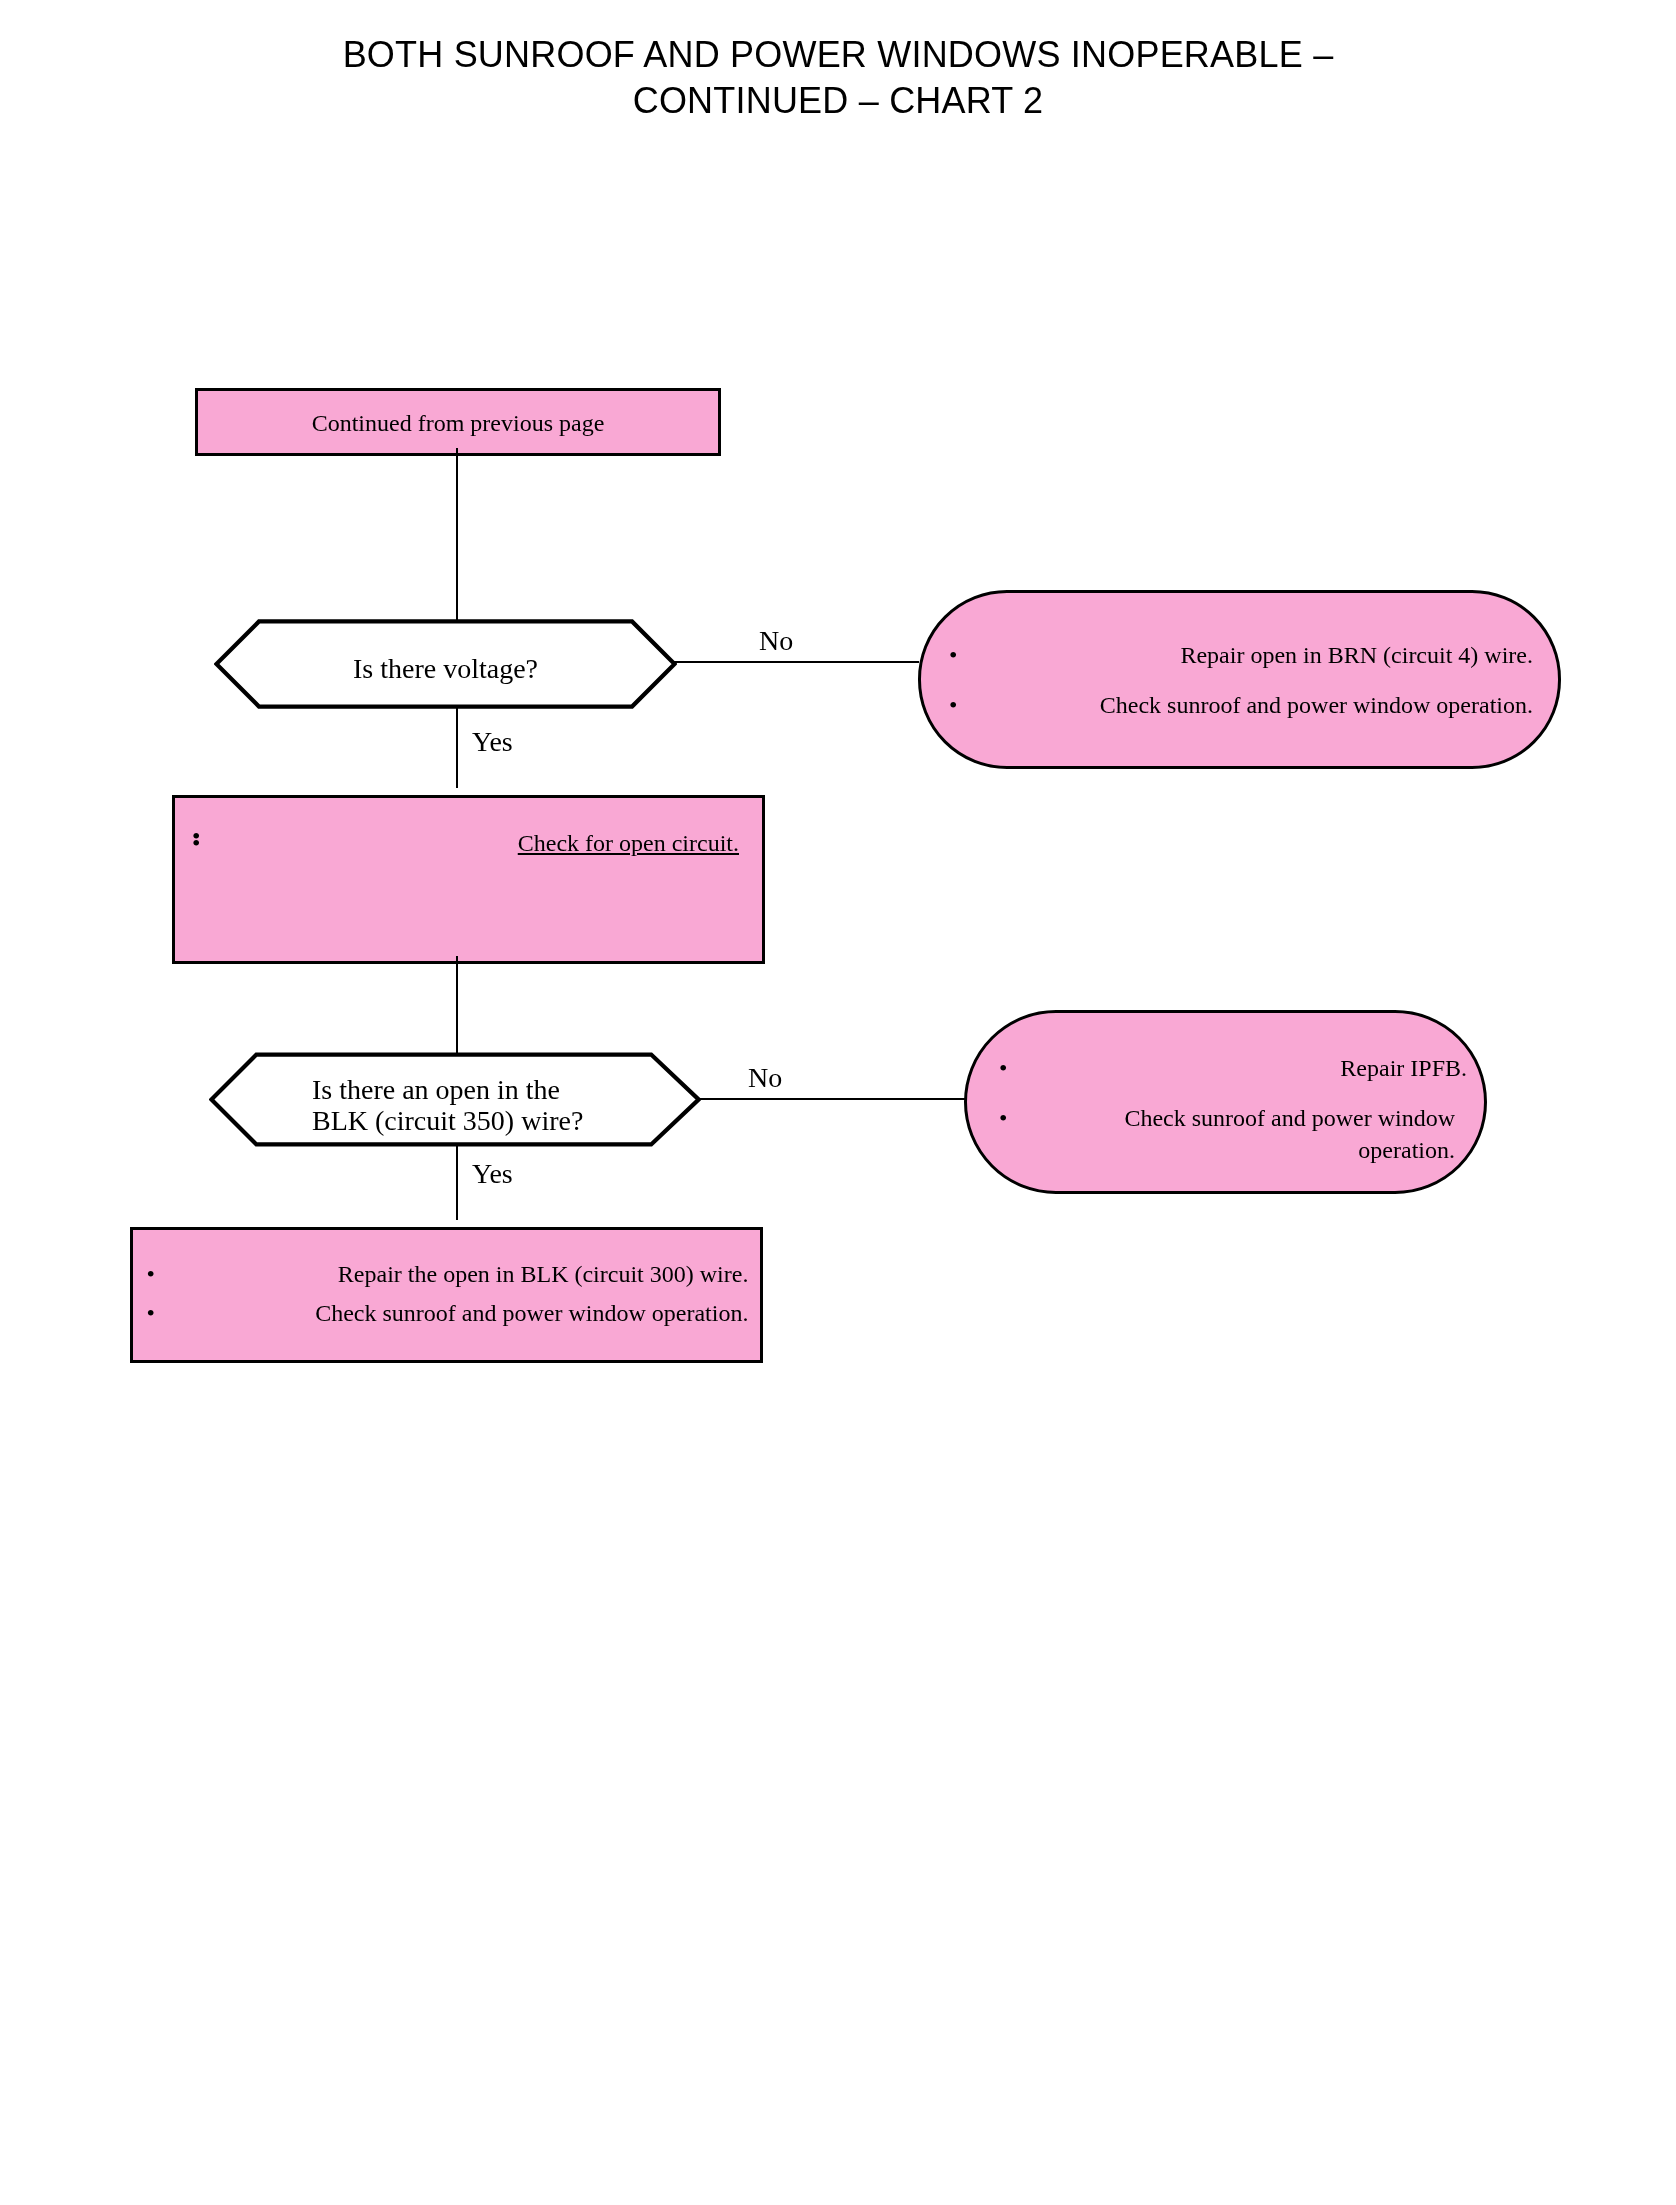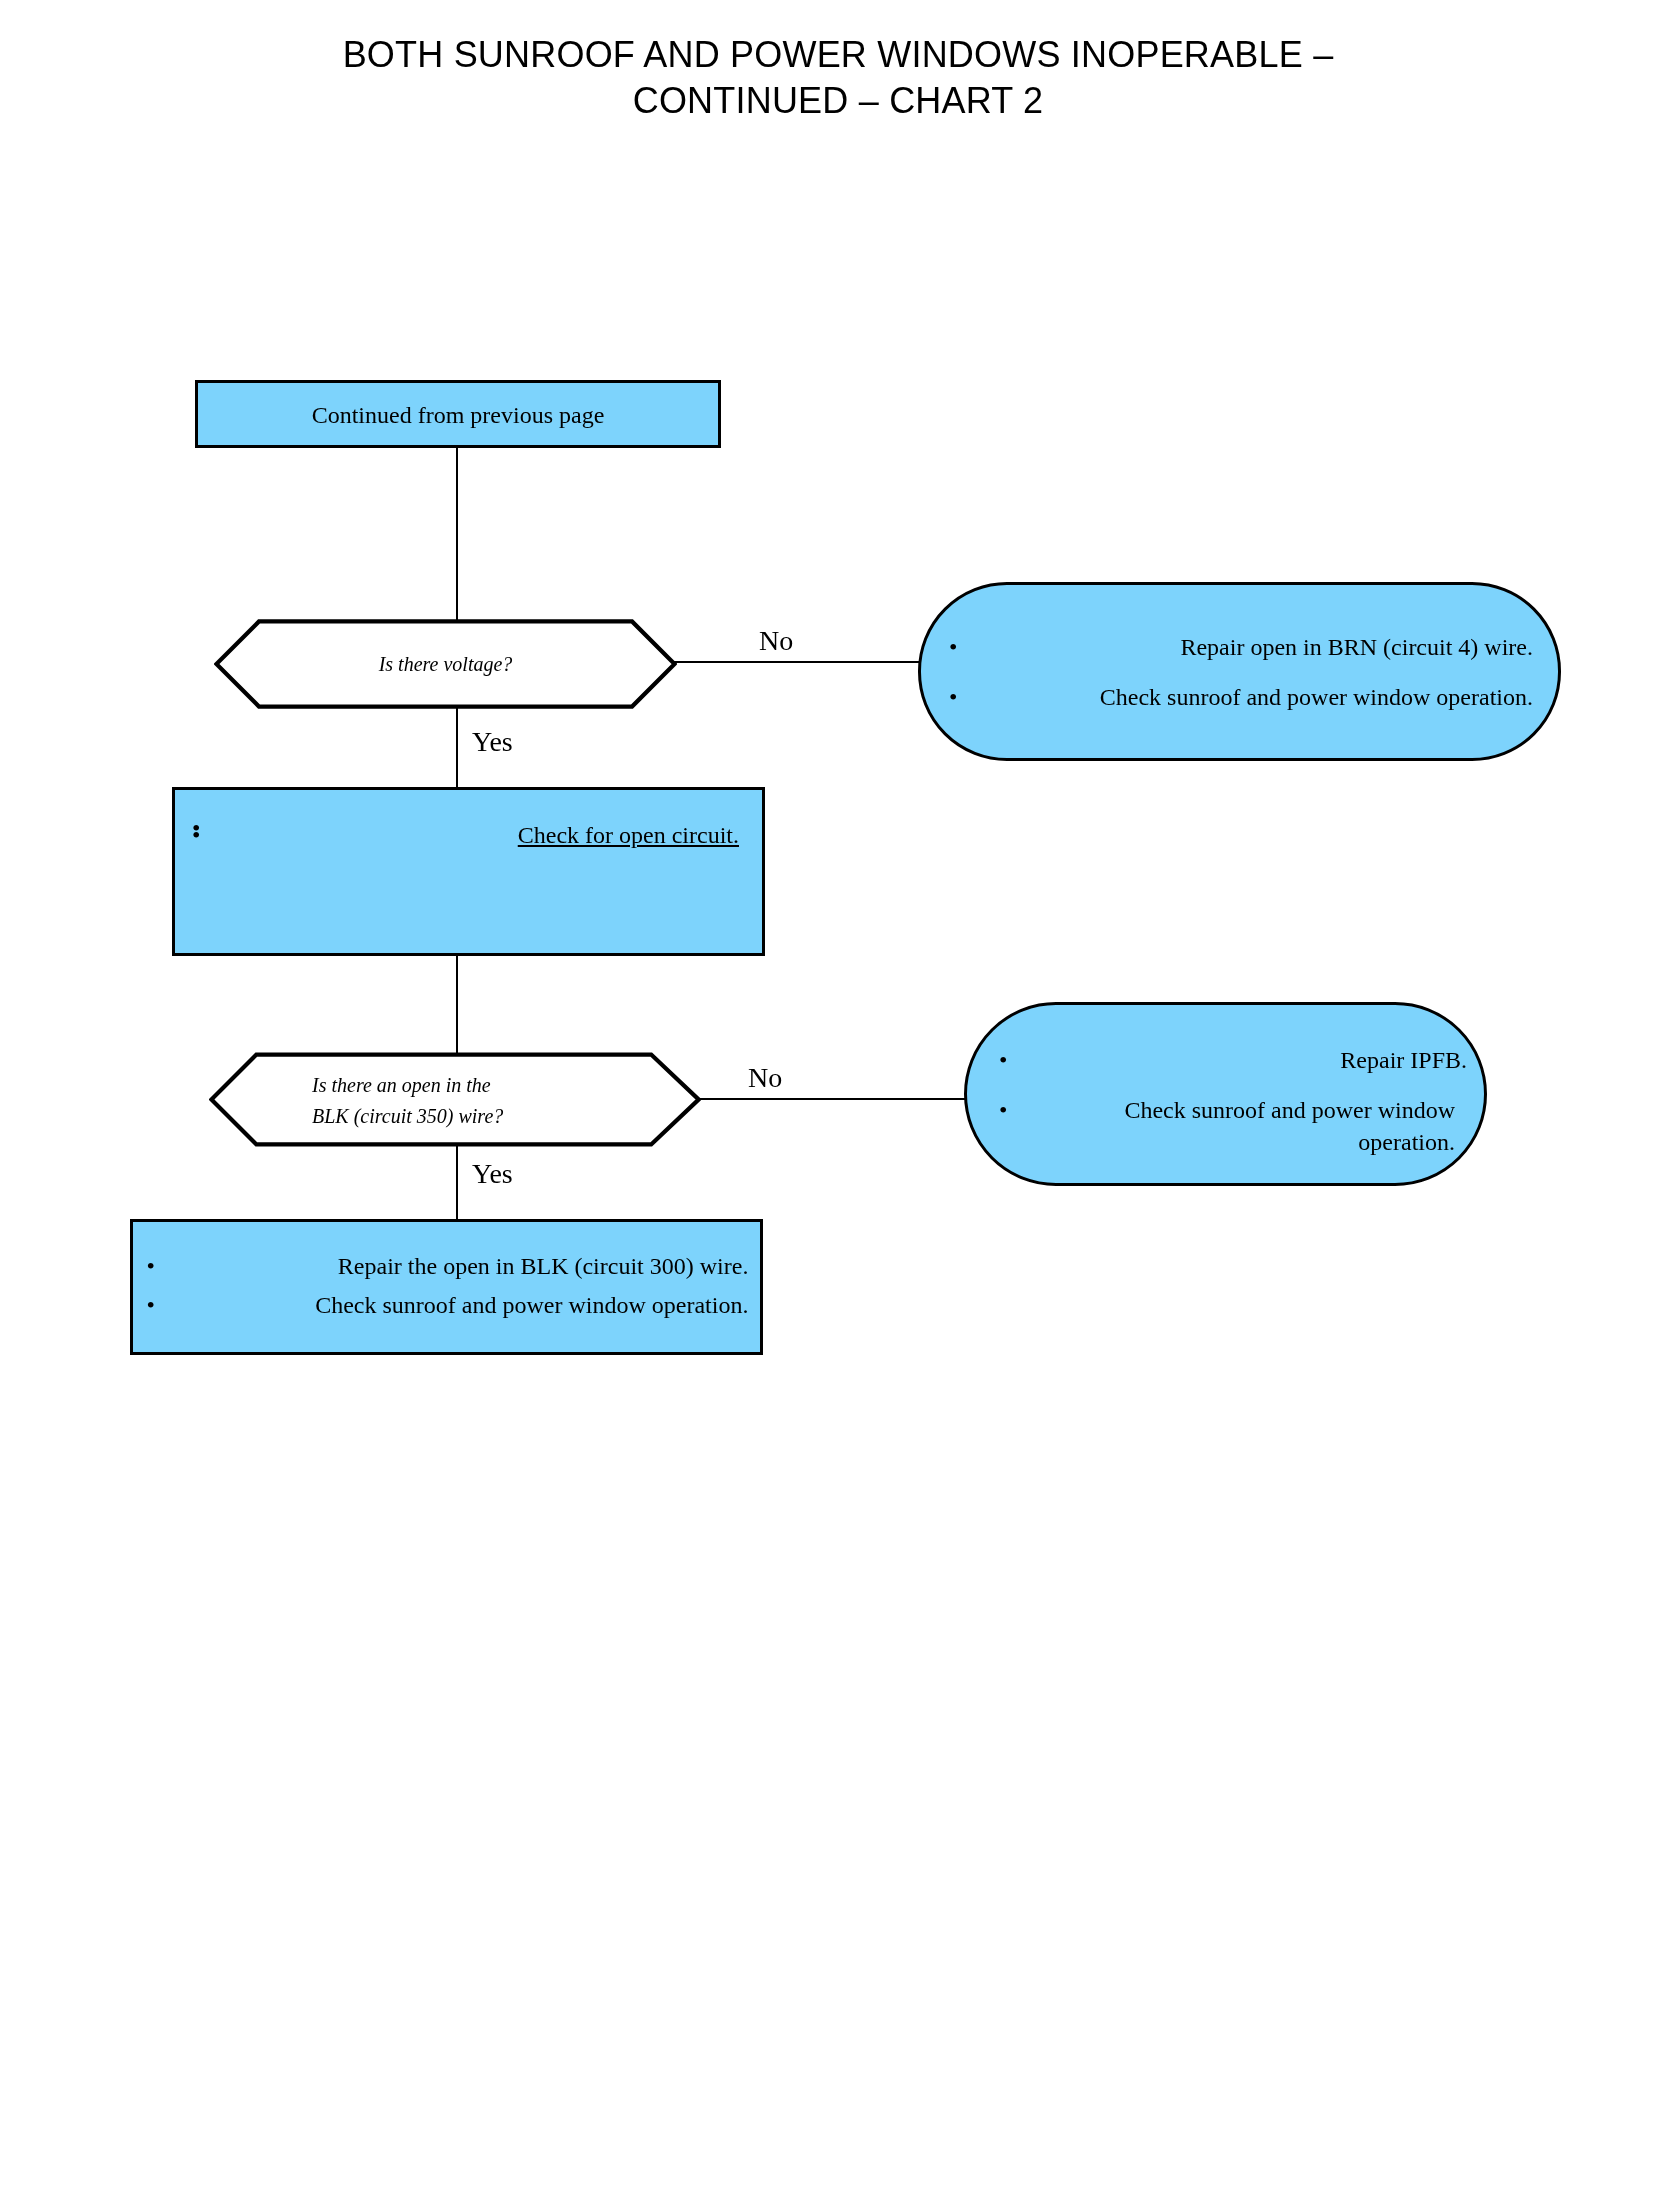--- a/index.html
+++ b/index.html
@@ -31,42 +31,42 @@
     line-height: 1.28;
     letter-spacing: 0.2px;
     color: #000;
     white-space: pre-line;
   }
 
   
   .node {
     position: absolute;
     box-sizing: border-box;
-    background: #7dd3fc;
+    background: #f9a8d4;
+    margin-top: 8px;
   }
   .rect-node {
     border: 3px solid #000;
   }
   .round-node {
     border: 3.6px solid #000;
   }
 
   
   .hex-node {
     position: absolute;
   }
   .hex-node svg {
     display: block;
   }
   .hex-label {
     position: absolute;
-    font-size: 20px;
+    font-size: 28px;
     line-height: 1.32;
     color: #000;
-    font-style: italic;
   }
 
   
   .plain-text {
     position: absolute;
     font-size: 24px;
     line-height: 1.3;
     color: #000;
   }
 

